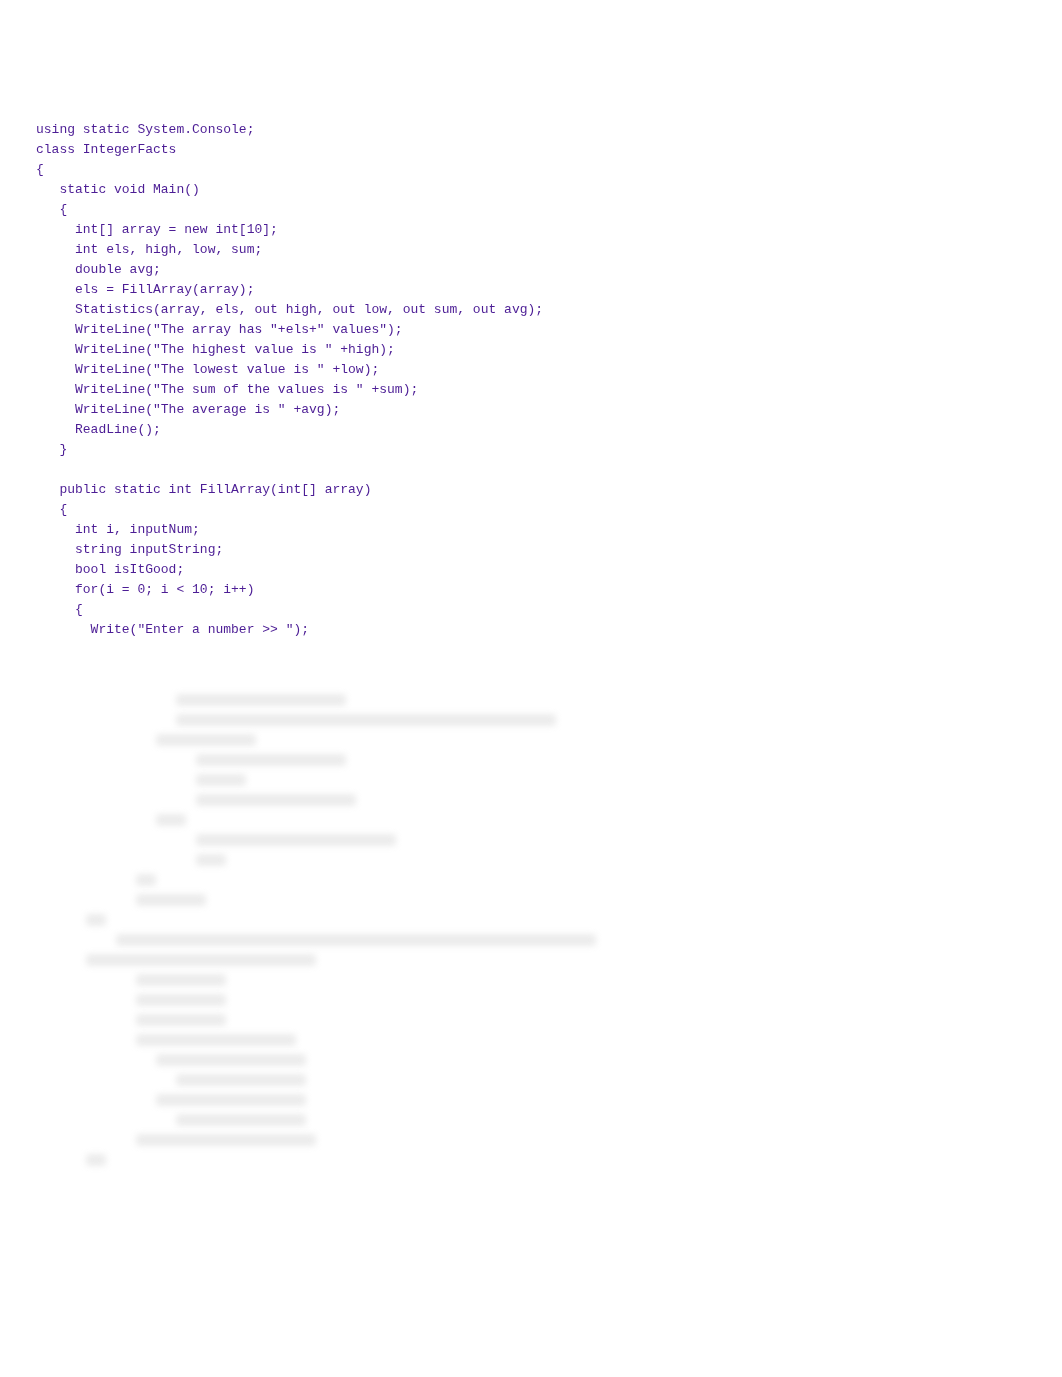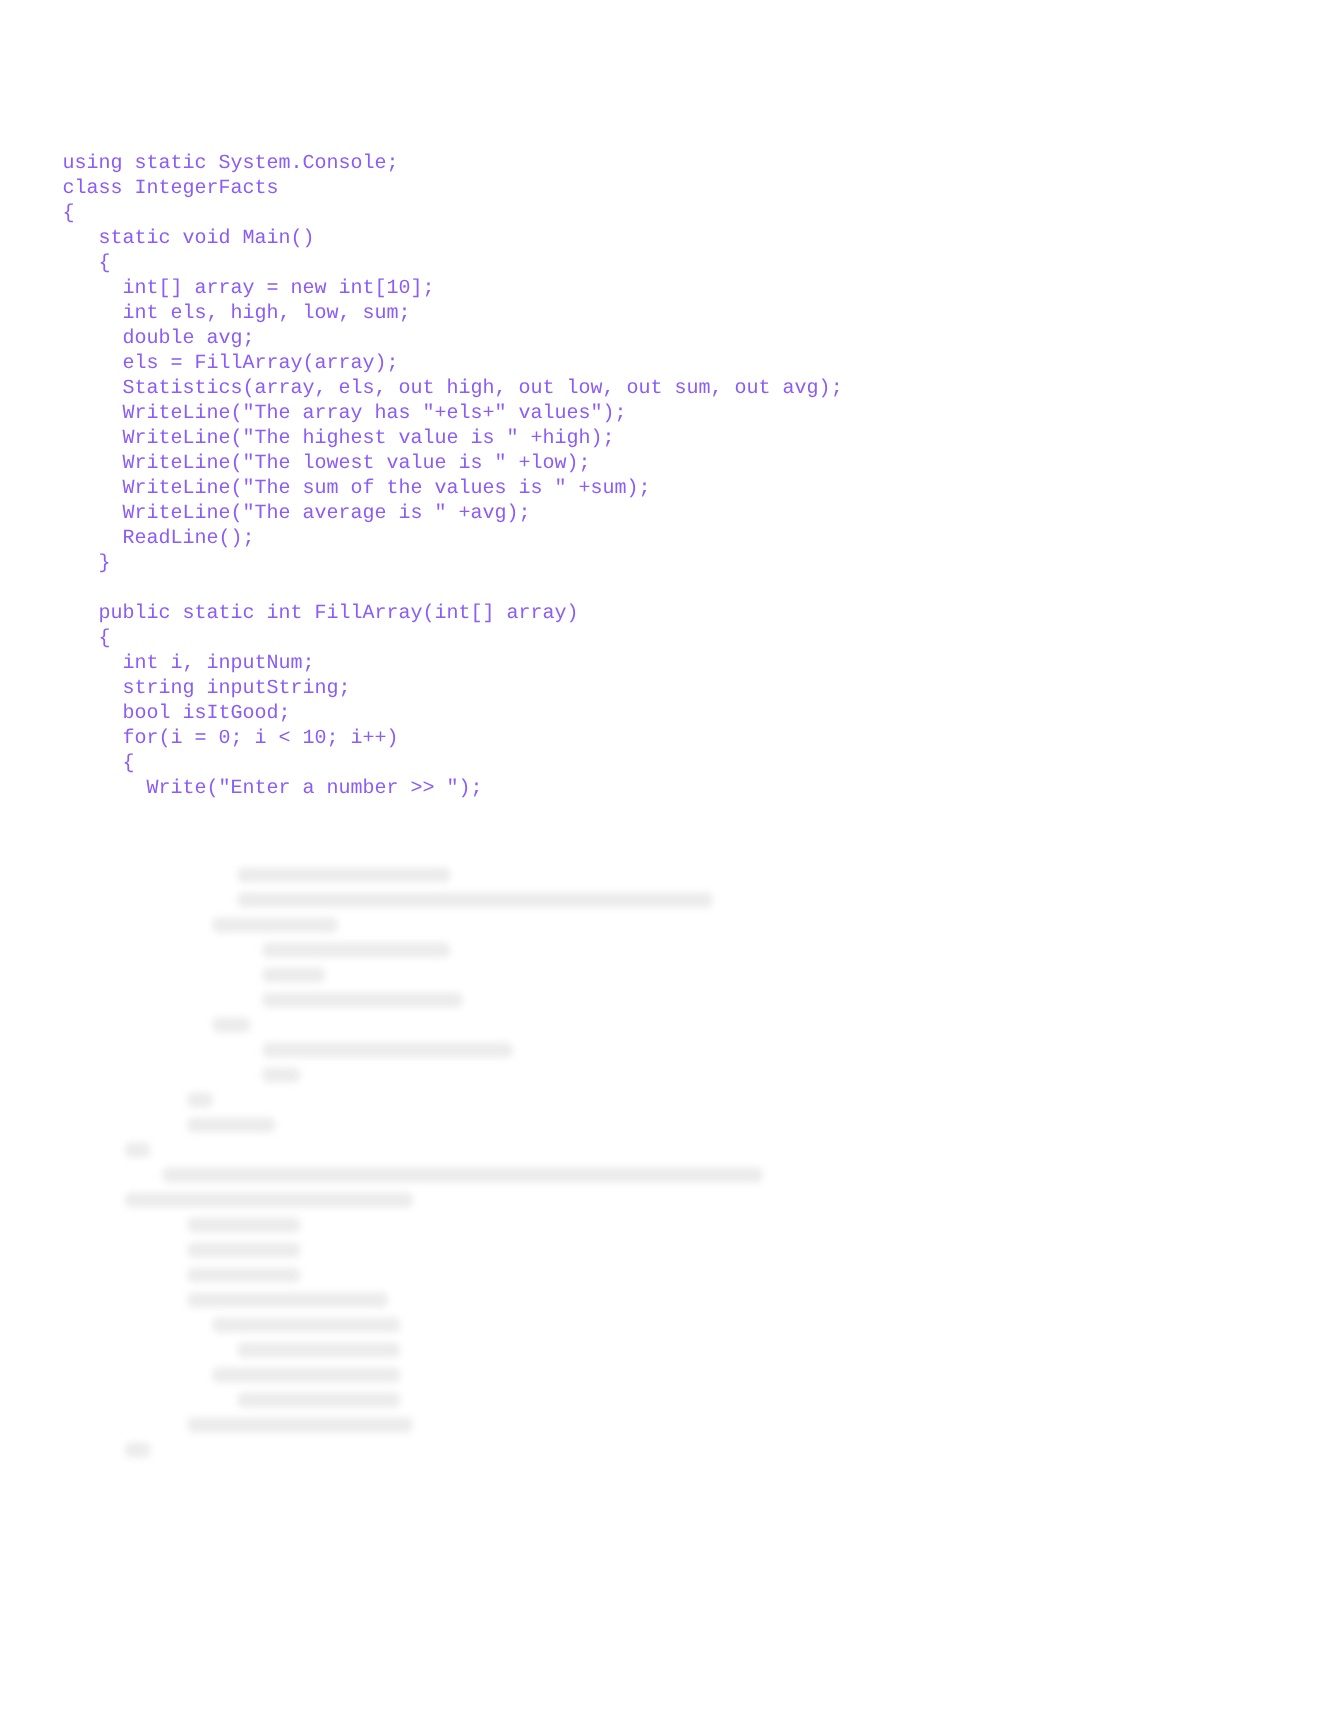--- a/index.html
+++ b/index.html
@@ -2,25 +2,25 @@
 <html><head>
 <meta charset="utf-8">
 <style>
   html, body {
     margin: 0;
     padding: 0;
     background: #ffffff;
     width: 1062px;
   }
   .page {
-    padding: 80px 50px 40px 50px;
+    padding: 80px 50px 40px 36px;
     font-family: "Courier New", Courier, monospace;
-    font-size: 16px;
+    font-size: 13px;
     line-height: 20px;
-    color: #8b5cf6;
+    color: #4c1d95;
     white-space: pre;
   }
   .code-line {
     display: block;
     height: 20px;
   }
   .blur-region {
     padding-left: 50px;
     padding-top: 6px;
   }

